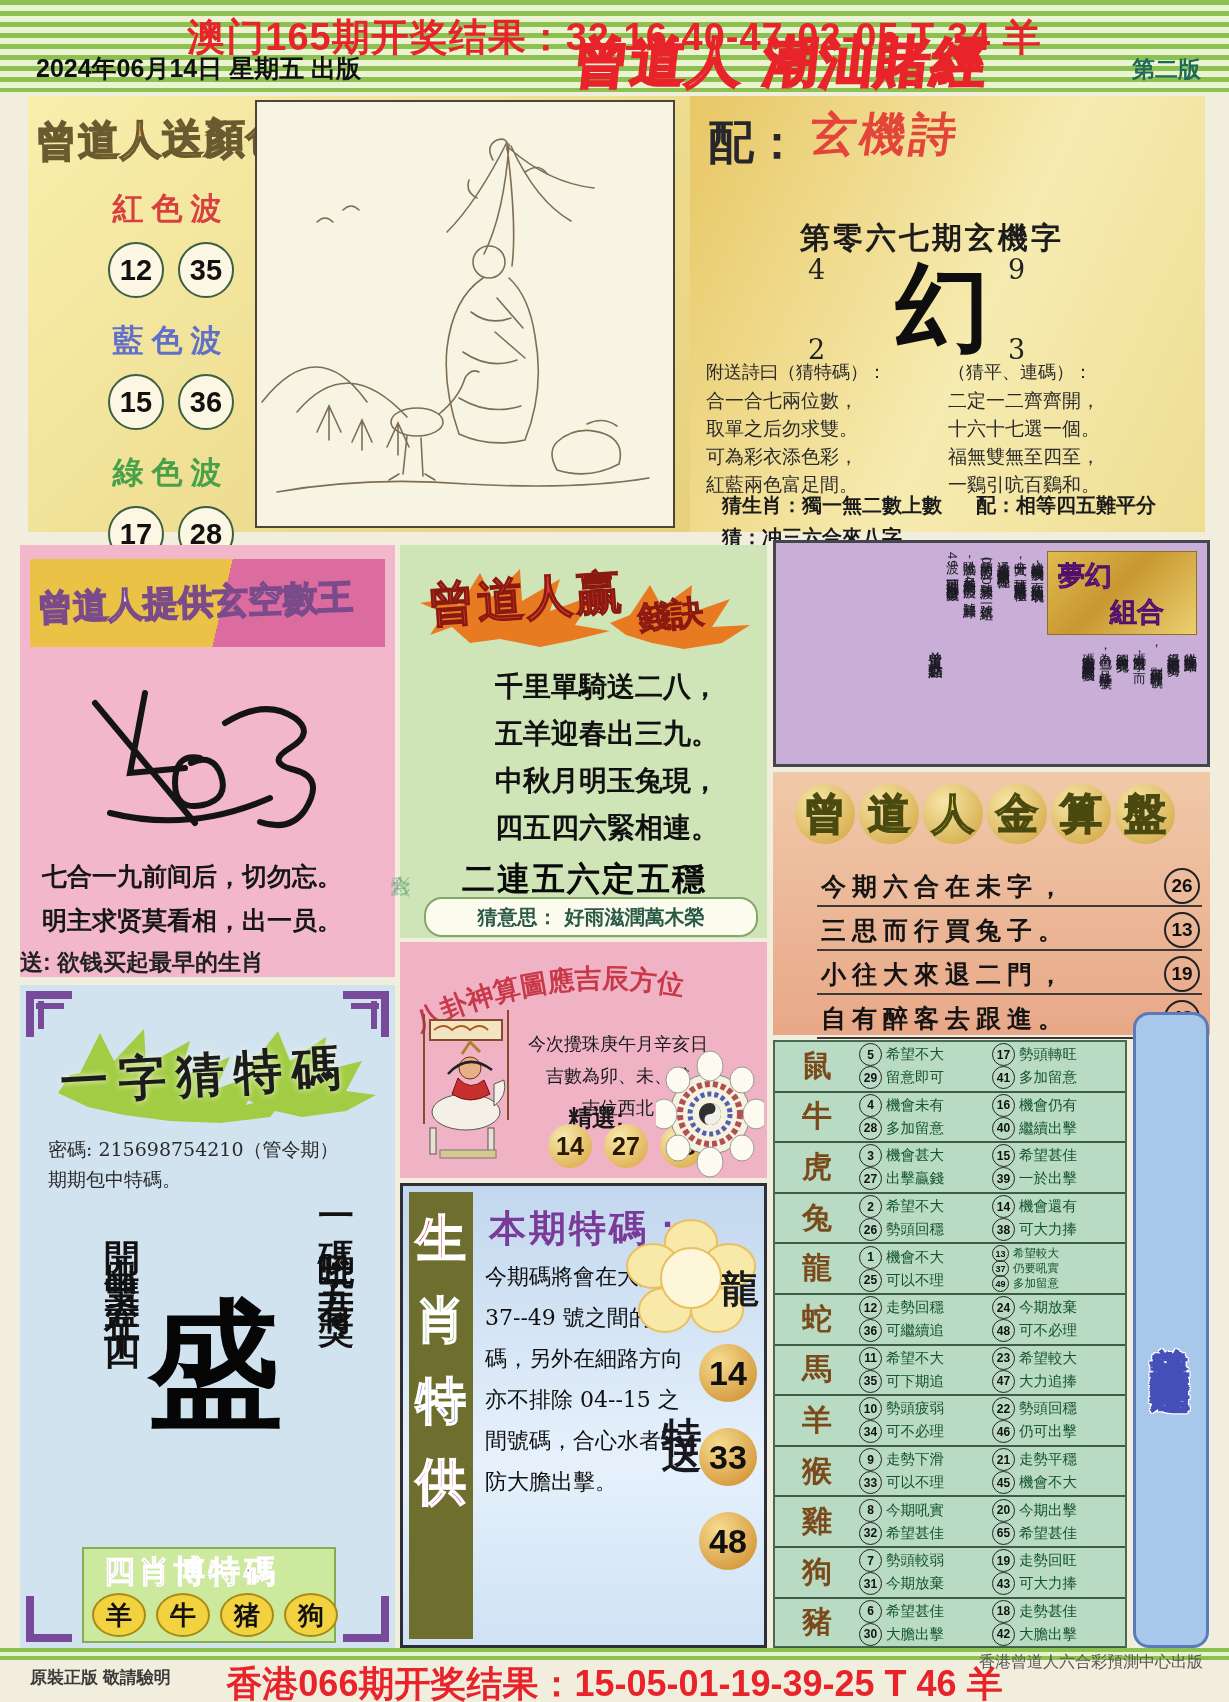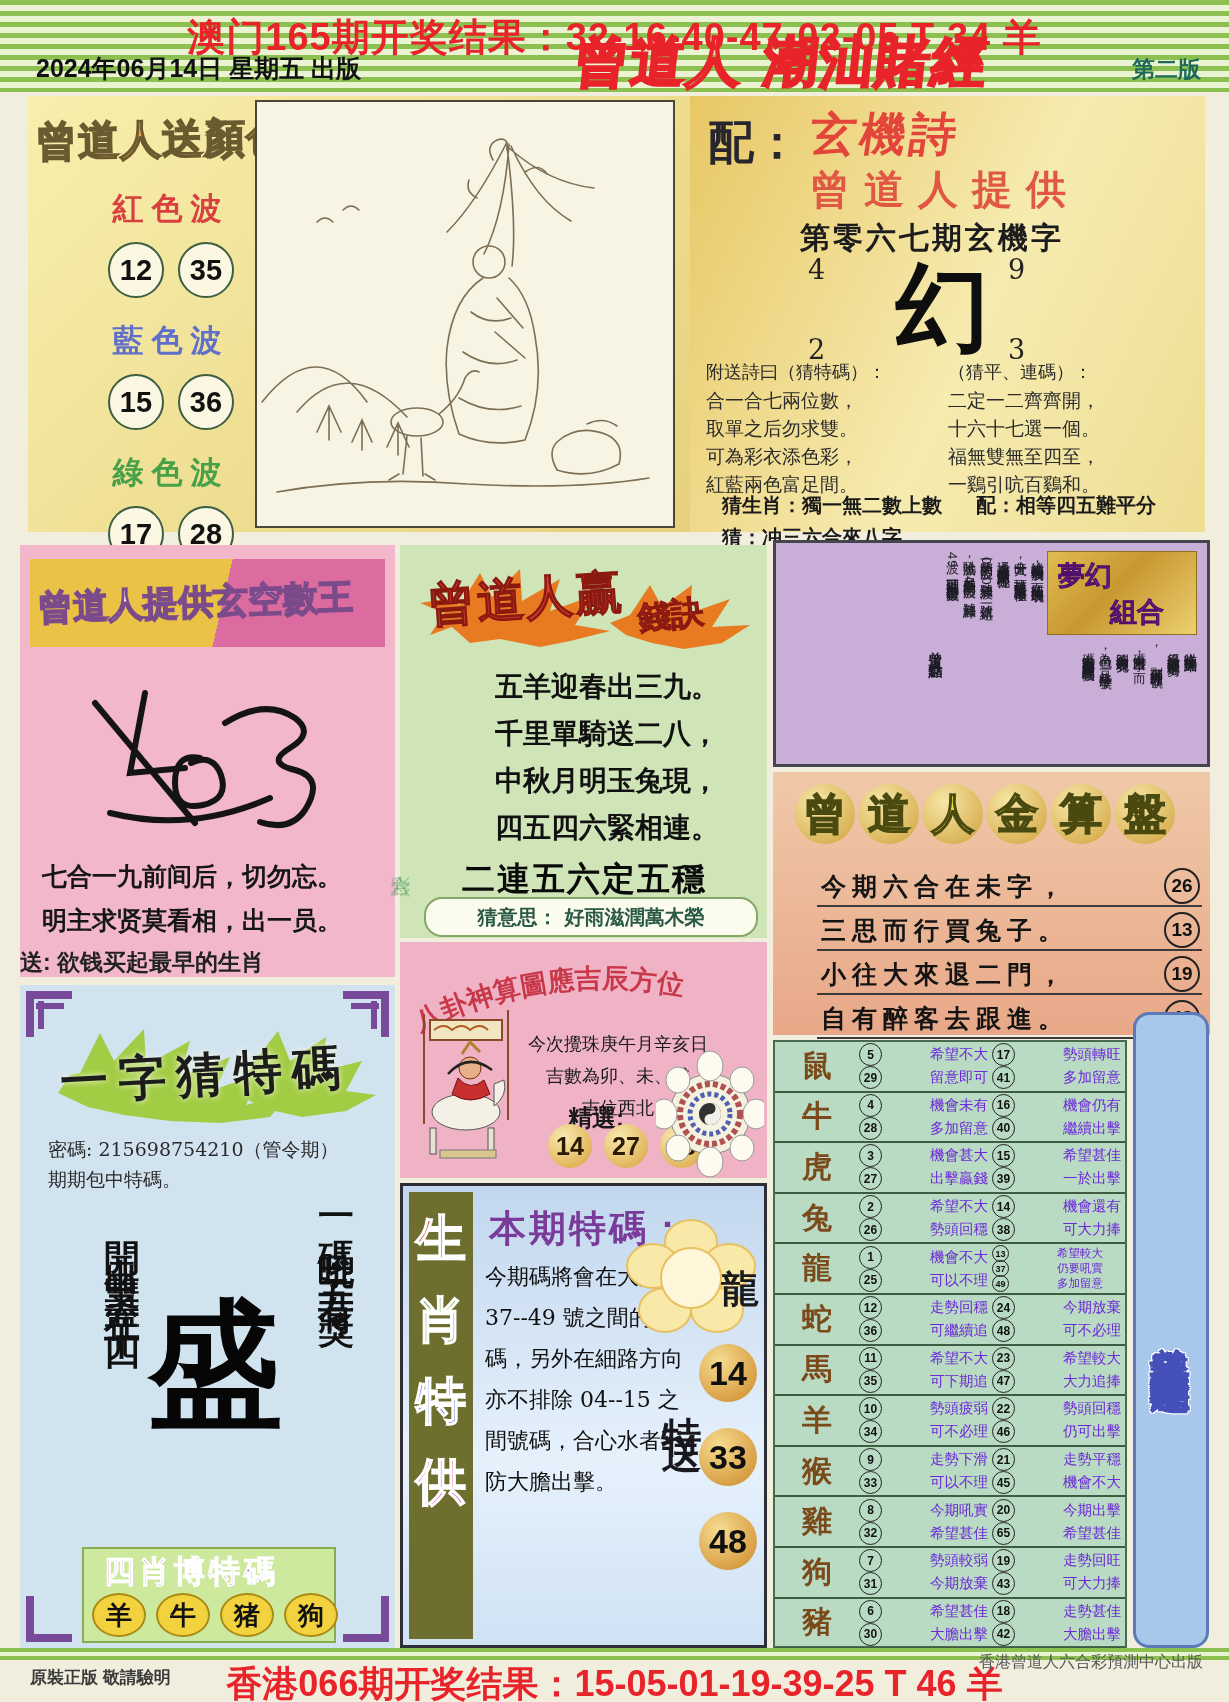--- a/index.html
+++ b/index.html
@@ -154,21 +154,21 @@
     display:flex;align-items:center;justify-content:center;font-size:34px;font-weight:bold;color:#101010;}
   
   .zodiac{left:773px;top:1040px;width:354px;height:608px;background:#b9dac3;border:2px solid #4a6a50;}
   .zrow{display:flex;height:48.6px;border-bottom:2px solid #3d5c42;align-items:center;}
   .zanimal{width:84px;text-align:center;font-size:30px;font-weight:bold;color:#7a4a1a;
     font-family:"DejaVu Serif",serif;}
   .zcol{width:133px;display:flex;flex-direction:column;gap:1px;}
   .zent{display:flex;align-items:center;gap:4px;height:22px;}
   .zcirc{width:21px;height:21px;border:1.6px solid #222;border-radius:50%;display:flex;flex:0 0 21px;
     align-items:center;justify-content:center;font-size:12px;font-weight:bold;color:#111;}
-  .ztext{font-size:14.5px;color:#6d28d9;font-family:"DejaVu Serif",serif;white-space:nowrap;margin-left:44px;}
+  .ztext{font-size:14.5px;color:#14532d;font-family:"DejaVu Serif",serif;white-space:nowrap;}
   .zcol.tri .zent{height:14px;} .zcol.tri .ztext{font-size:11.5px;} .zcol.tri .zcirc{width:15px;height:15px;flex-basis:15px;font-size:9px;}
   
   .rbanner{left:1133px;top:1012px;width:76px;height:636px;background:#a7c7eb;border:3px solid #5a7ab8;
     border-radius:16px;display:flex;align-items:center;justify-content:center;}
   .rbanner div{writing-mode:vertical-rl;font-size:41px;font-weight:bold;color:#4550ba;
     letter-spacing:2px;font-family:"DejaVu Serif",serif;
     text-shadow:-1px -1px 0 #fff,1px -1px 0 #fff,-1px 1px 0 #fff,1px 1px 0 #fff;}
   
   .fstripes{position:absolute;left:0;top:1648px;width:1229px;height:12px;
     background:repeating-linear-gradient(180deg,#8cc152 0 4px,#e8f3cf 4px 8px);}
@@ -230,21 +230,20 @@
           <path d="M20 390 q90 -16 190 -8 q110 6 182 -6"></path>
           <path d="M60 120 q8 -8 16 0 M86 108 q8 -8 16 0"></path>
         </g>
       </svg>
     </div>
   </div>
 
   <div class="panel goldR">
     <div class="pei">配：</div>
     <div class="xjs">玄機詩</div>
-    <div class="provide">曾道人提供</div>
     <div class="subt">第零六七期玄機字</div>
     <div class="cnum" style="left:118px;top:158px;">4</div>
     <div class="cnum" style="left:318px;top:158px;">9</div>
     <div class="cnum" style="left:118px;top:238px;">2</div>
     <div class="cnum" style="left:318px;top:238px;">3</div>
     <div class="bigchar">幻</div>
     <div class="poemL">
       <div class="poemhead">附送詩曰（猜特碼）：</div>
       <div>合一合七兩位數，</div>
       <div>取單之后勿求雙。</div>
@@ -285,22 +284,22 @@
   <div class="panel greenC">
     <svg class="win-title" viewBox="0 0 367 100">
       <g fill="#e87a22">
         <polygon points="60,50 80,18 92,42 120,14 122,46 160,24 150,56 195,40 175,70 210,76 170,86 140,92 100,84 70,88 52,72 30,80 44,58 20,48 44,44"></polygon>
         <polygon points="230,60 250,30 262,52 292,30 290,58 330,44 312,72 350,70 322,88 284,94 252,88 226,80 210,68"></polygon>
       </g>
     </svg>
     <div class="win-big">曾道人赢</div>
     <div class="win-small">錢訣</div>
     <div class="win-poem">
+      <div>千里單騎送二八，</div>
       <div>五羊迎春出三九。</div>
-      <div>千里單騎送二八，</div>
       <div>中秋月明玉兔現，</div>
       <div>四五四六緊相連。</div>
     </div>
     <div class="win-bold">二連五六定五穩</div>
     <div class="win-pill">猜意思：  好雨滋潤萬木榮</div>
   </div>
   <div class="wm vtext">六合彩</div>
 
   <div class="panel purpleR">
     <div class="dream-cols">

